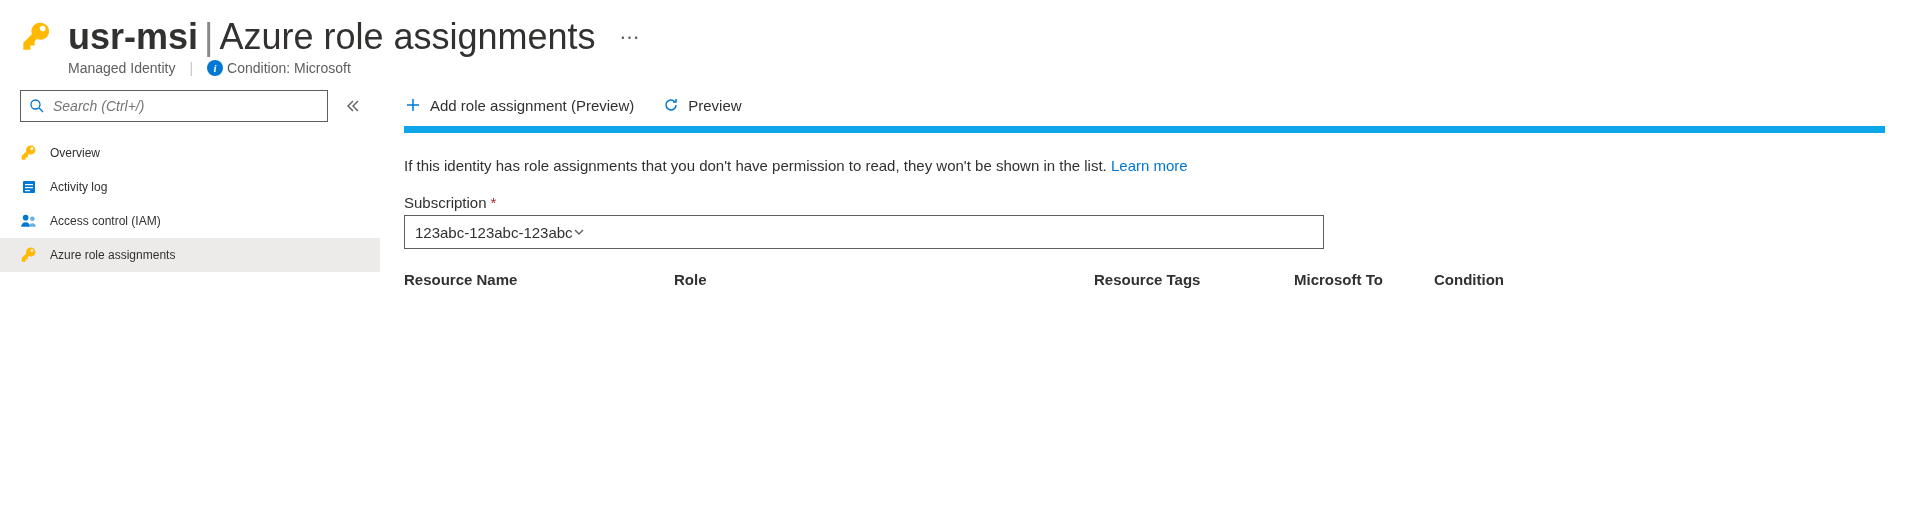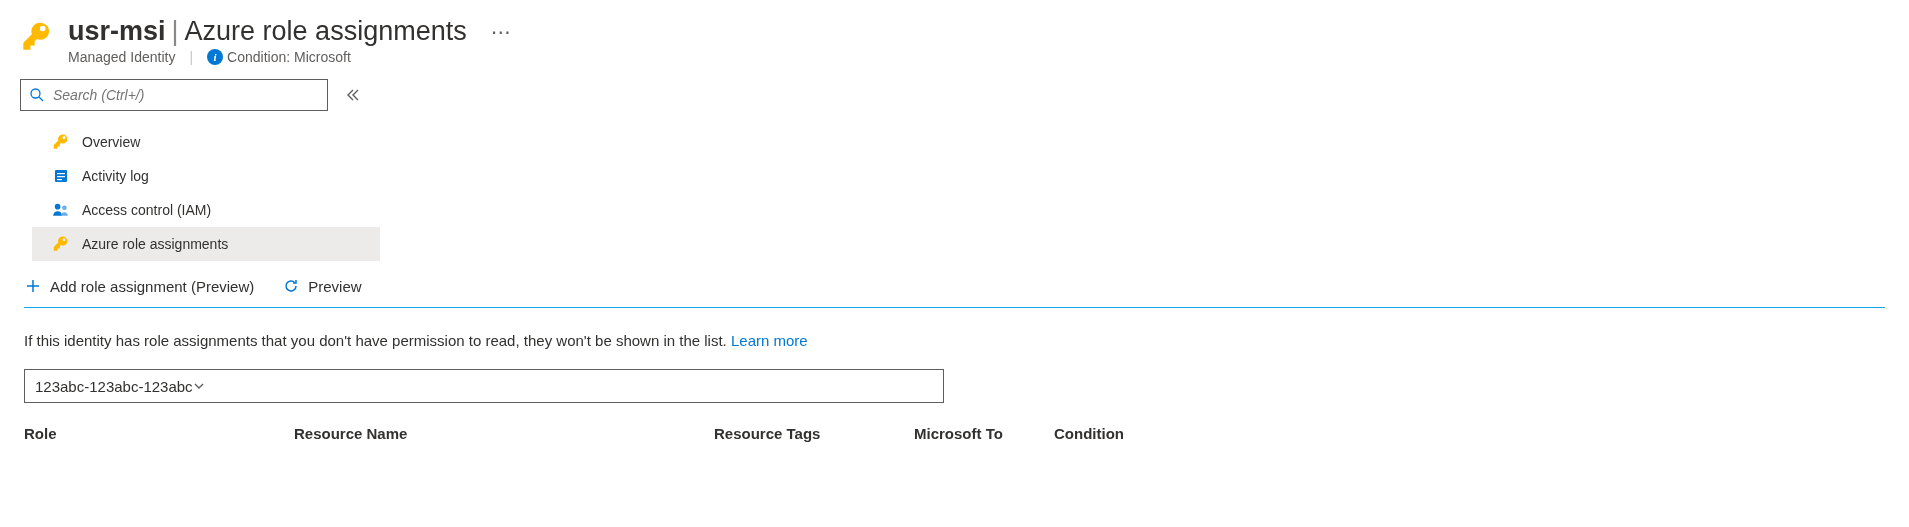--- a/index.html
+++ b/index.html
@@ -2,43 +2,43 @@
 <html><head>
 <meta charset="utf-8">
 <style>
   * { box-sizing: border-box; margin: 0; padding: 0; }
   body { font-family: "Segoe UI", -apple-system, sans-serif; font-size: 14px; color: #323130; background: #fff; }
   .page { width: 1909px; }
   .header { display: flex; align-items: flex-start; padding: 16px 20px 8px 20px; gap: 14px; }
   .header-icon { width: 34px; height: 34px; margin-top: 4px; flex-shrink: 0; }
   .header-content { flex: 1; }
   .header-title-row { display: flex; align-items: center; gap: 8px; }
-  .header-title { font-size: 27px; font-weight: 600; text-align: right; }
+  .header-title { font-size: 36px; font-weight: 600; text-align: right; }
   .header-bold { font-weight: 700; }
   .header-pipe { color: #8a8886; font-weight: 400; margin: 0 6px; }
   .header-light { font-weight: 400; }
   .more-dots { font-size: 20px; color: #605e5c; margin-left: 16px; cursor: pointer; letter-spacing: 2px; }
   .header-subtitle { display: flex; align-items: center; gap: 14px; margin-top: 2px; color: #605e5c; font-size: 14px; }
   .sub-sep { color: #c8c6c4; }
   .info-circle { display: inline-flex; width: 16px; height: 16px; background: #0078d4; color: #fff; border-radius: 50%; font-size: 11px; font-weight: bold; align-items: center; justify-content: center; font-style: italic; font-family: serif; margin-right: 4px; }
   .dir-label { display: inline-flex; align-items: center; }
 
-  .body-row { display: flex; flex-direction: column; }
+  .body-row { display: flex; }
   .sidebar { width: 380px; flex-shrink: 0; }
   .search-row { display: flex; align-items: center; padding: 6px 12px 10px 20px; gap: 8px; }
   .search-box { display: flex; align-items: center; border: 1px solid #605e5c; height: 32px; flex: 1; padding: 0 8px; gap: 8px; }
   .search-box input { border: none; outline: none; flex: 1; font-size: 14px; color: #323130; background: transparent; font-style: italic; }
   .collapse-btn { width: 32px; height: 32px; display: flex; align-items: center; justify-content: center; cursor: pointer; color: #605e5c; }
   .nav-list { list-style: none; padding: 4px 0; }
-  .nav-item { display: flex; align-items: center; padding: 8px 20px; gap: 12px; cursor: pointer; font-size: 14px; margin-left: 32px; }
+  .nav-item { display: flex; align-items: center; padding: 8px 20px; gap: 12px; cursor: pointer; font-size: 12px; }
   .nav-item.active { background: #edebe9; }
   .nav-icon { width: 18px; height: 18px; display: flex; align-items: center; justify-content: center; flex-shrink: 0; }
 
   .main { flex: 1; padding: 6px 24px 24px 24px; }
-  .toolbar { display: flex; align-items: center; gap: 28px; padding: 6px 0 12px 0; border-bottom: 1px solid #0ea5e9; }
+  .toolbar { display: flex; align-items: center; gap: 28px; padding: 6px 0 12px 0; border-bottom: 7px solid #0ea5e9; }
   .toolbar-btn { display: flex; align-items: center; gap: 8px; cursor: pointer; color: #323130; font-size: 15px; }
   .tb-icon { width: 18px; height: 18px; display: flex; align-items: center; justify-content: center; color: #0078d4; }
   .info-text { margin: 24px 0 20px 0; font-size: 15px; }
   .link { color: #0078d4; cursor: pointer; }
   .field-label { font-size: 15px; margin-bottom: 4px; }
   .req-star { color: #a4262c; margin-left: 4px; }
   .dropdown { display: flex; align-items: center; border: 1px solid #605e5c; width: 920px; height: 34px; padding: 0 10px; cursor: pointer; font-size: 15px; }
   .dropdown .chev { color: #605e5c; }
   .table { margin-top: 14px; }
   .table-header, .table-row { display: grid; grid-template-columns: 270px 420px 200px 140px 110px; align-items: center; font-size: 15px; }
@@ -158,33 +158,36 @@
             </span>
           <span>Preview</span>
         </div>
       </div>
 
       <p class="info-text">
         <span>If this identity has role assignments that you don't have permission to read, they won't be shown in the list.</span>
         <span class="link">Learn more</span>
       </p>
 
+      <div class="field-label">
+        <span>Subscription</span><span class="req-star">*</span>
+      </div>
       <div class="dropdown">
         <span>123abc-123abc-123abc</span>
         <span class="chev">
             <svg width="12" height="12" viewBox="0 0 12 12">
               <path d="M2 4l4 4 4-4" fill="none" stroke="#605e5c" stroke-width="1.4"></path>
             </svg>
           </span>
       </div>
 
       <div class="table">
         <div class="table-header">
+          <div>Resource Name</div>
           <div>Role</div>
-          <div>Resource Name</div>
           <div>Resource Tags</div>
           <div>Microsoft To</div>
           <div>Condition</div>
         </div>
       </div>
     </main>
   </div>
 </div>
 
 </body></html>

